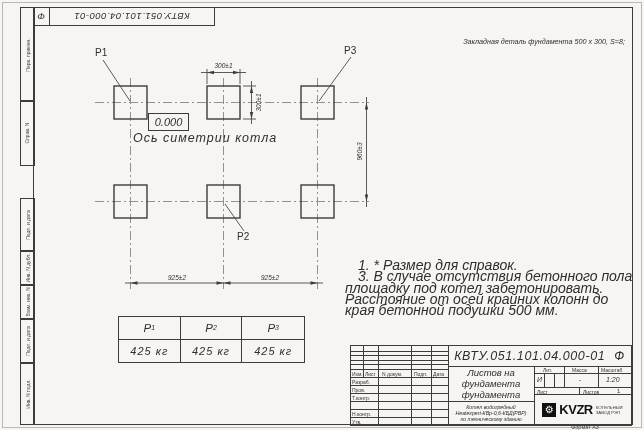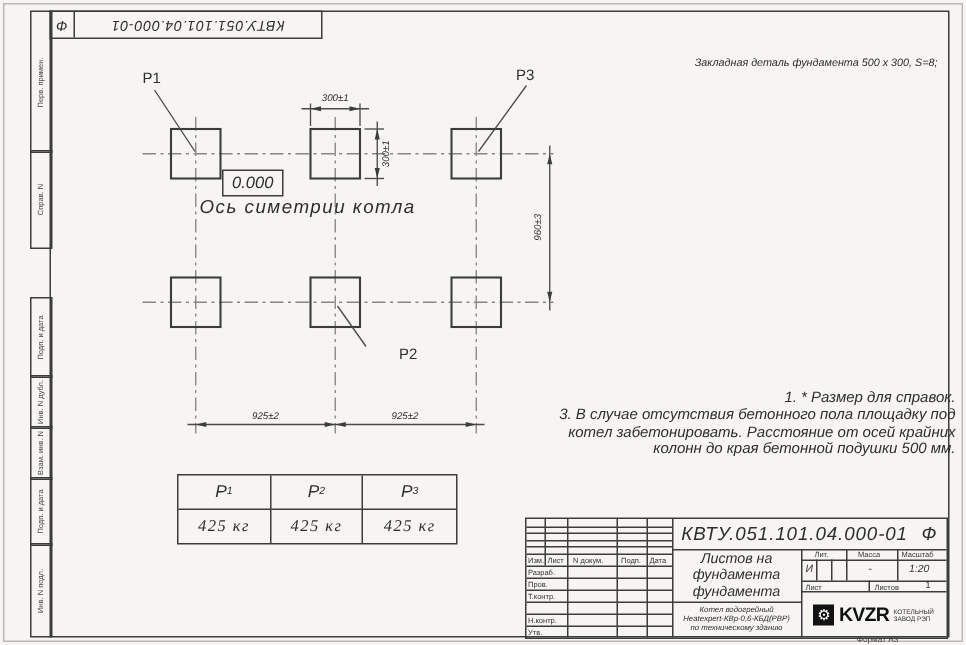--- a/index.html
+++ b/index.html
@@ -22,29 +22,29 @@
   .stamp .num-cell{flex:1;display:flex;align-items:center;justify-content:center;}
   .stamp span{transform:rotate(180deg);font-size:9.5px;font-style:italic;letter-spacing:0.5px;white-space:nowrap;}
   .p-label{font-size:10px;}
   .dim-label{font-size:6.5px;font-style:italic;white-space:nowrap;}
   .rot{transform:rotate(-90deg);transform-origin:center;}
   .level-box{left:148px;top:113px;width:39px;height:16px;border:1px solid #3c3c3c;
     display:flex;align-items:center;justify-content:center;font-size:11px;font-style:italic;}
   .axis-label{left:133px;top:131px;font-size:12.5px;font-style:italic;letter-spacing:1px;white-space:nowrap;}
   .header-note{left:395px;top:37px;width:230px;text-align:right;font-size:7.2px;font-style:italic;white-space:nowrap;}
   
-  .notes{left:345px;top:260px;width:292px;font-size:10px;font-style:italic;line-height:11.3px;text-align:right;}
+  .notes{left:345px;top:260px;width:292px;font-size:14px;font-style:italic;line-height:11.3px;}
   .notes p{margin:0;text-indent:13px;}
   
   .load-table{left:118px;top:316px;width:185px;height:45px;border:1.3px solid #3c3c3c;display:grid;
     grid-template-columns:1fr 1fr 1fr;grid-template-rows:1fr 1fr;}
   .load-table .cell{border-right:1px solid #3c3c3c;border-bottom:1px solid #3c3c3c;
     display:flex;align-items:center;justify-content:center;font-style:italic;}
   .load-table .cell:nth-child(3n){border-right:none;}
-  .load-table .cell:nth-child(n+4){border-bottom:none;font-family:Liberation Serif, serif;}
+  .load-table .cell:nth-child(n+4){border-bottom:none;}
   .load-table .hdr{font-size:11.5px;}
   .load-table .hdr sub{font-size:7px;}
   .load-table .val{font-size:11px;letter-spacing:1px;}
   
   .tblock{left:350px;top:345px;width:280px;height:79px;border:1.4px solid #3c3c3c;}
   .vl,.hl{position:absolute;background:#3c3c3c;}
   .vl{width:1px;}
   .hl{height:1px;}
   .tb-txt{position:absolute;font-size:5px;color:#333;white-space:nowrap;}
   .doc-num{position:absolute;left:97px;top:0;width:183px;height:20px;display:flex;align-items:center;justify-content:center;
@@ -139,21 +139,21 @@
   </g>
   <g stroke="#4a4a4a" stroke-width="0.9" fill="none">
     <path d="M103 60 L130 101"></path>
     <path d="M351 57 L319 101"></path>
     <path d="M244 231 L225 204"></path>
   </g>
 </svg>
 
 <div class="abs p-label" style="left:95px;top:47px;">P1</div>
 <div class="abs p-label" style="left:344px;top:45px;">P3</div>
-<div class="abs p-label" style="left:237px;top:231px;margin-left:29px;">P2</div>
+<div class="abs p-label" style="left:237px;top:231px;">P2</div>
 
 <div class="abs dim-label" style="left:203px;top:62px;width:41px;text-align:center;">300±1</div>
 <div class="abs dim-label rot" style="left:243px;top:99px;width:30px;text-align:center;">300±1</div>
 <div class="abs dim-label rot" style="left:341px;top:148px;width:36px;text-align:center;">960±3</div>
 <div class="abs dim-label" style="left:156px;top:274px;width:42px;text-align:center;">925±2</div>
 <div class="abs dim-label" style="left:249px;top:274px;width:42px;text-align:center;">925±2</div>
 
 <div class="abs level-box">0.000</div>
 <div class="abs axis-label">Ось симетрии котла</div>
 

